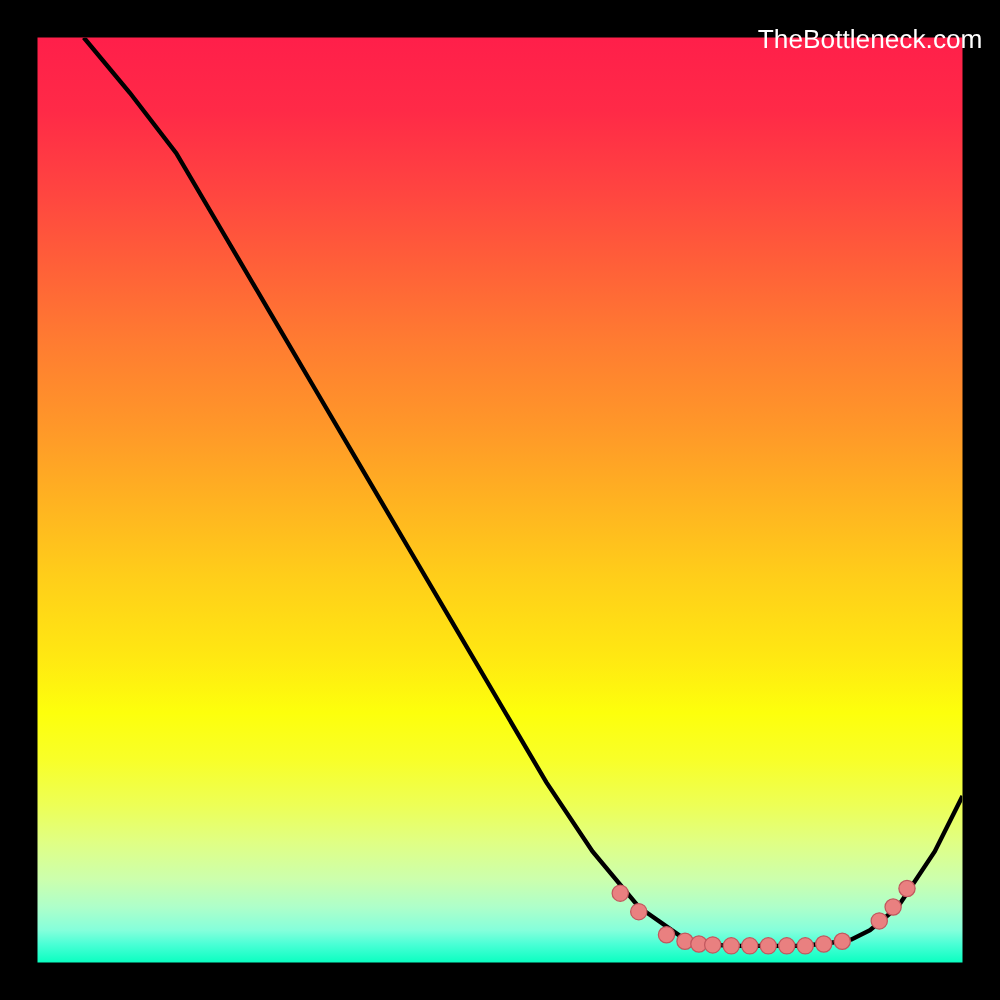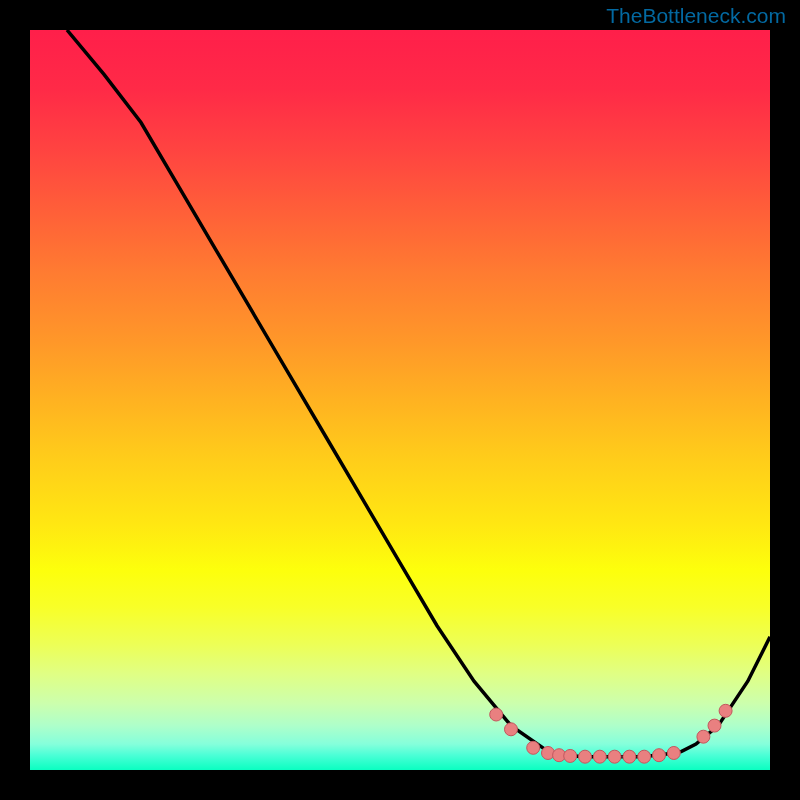--- a/index.html
+++ b/index.html
@@ -6,23 +6,23 @@
     body { 
       width: 800px; 
       height: 800px; 
       background: #000; 
       position: relative; 
       font-family: Arial, sans-serif;
       overflow: hidden;
     }
     .attribution {
       position: absolute;
-      top: 4px;
+      top: 20px;
       right: 14px;
-      color: #0369a1;
+      color: #ffffff;
       font-size: 21px;
       font-weight: 400;
       z-index: 10;
     }
     .plot-area {
       position: absolute;
       left: 30px;
       top: 30px;
       width: 740px;
       height: 740px;

